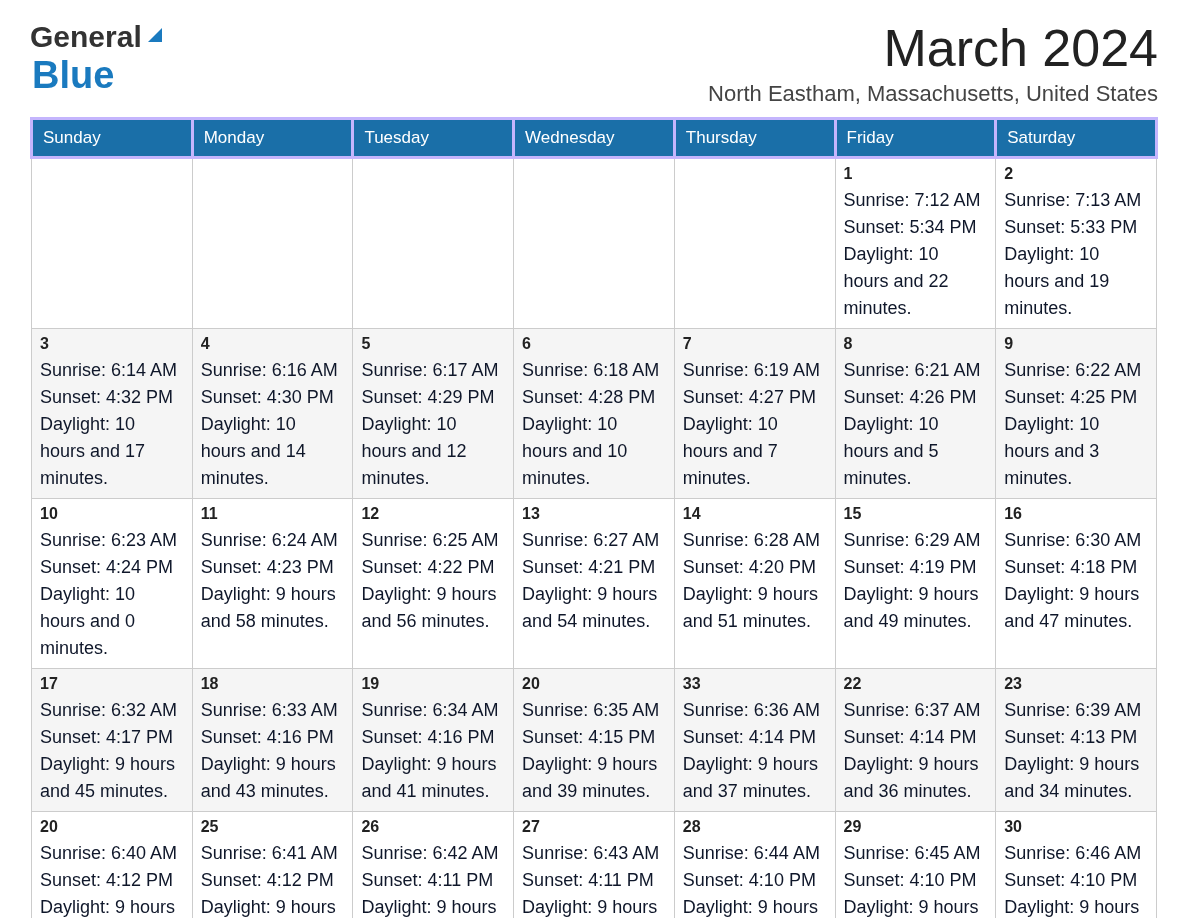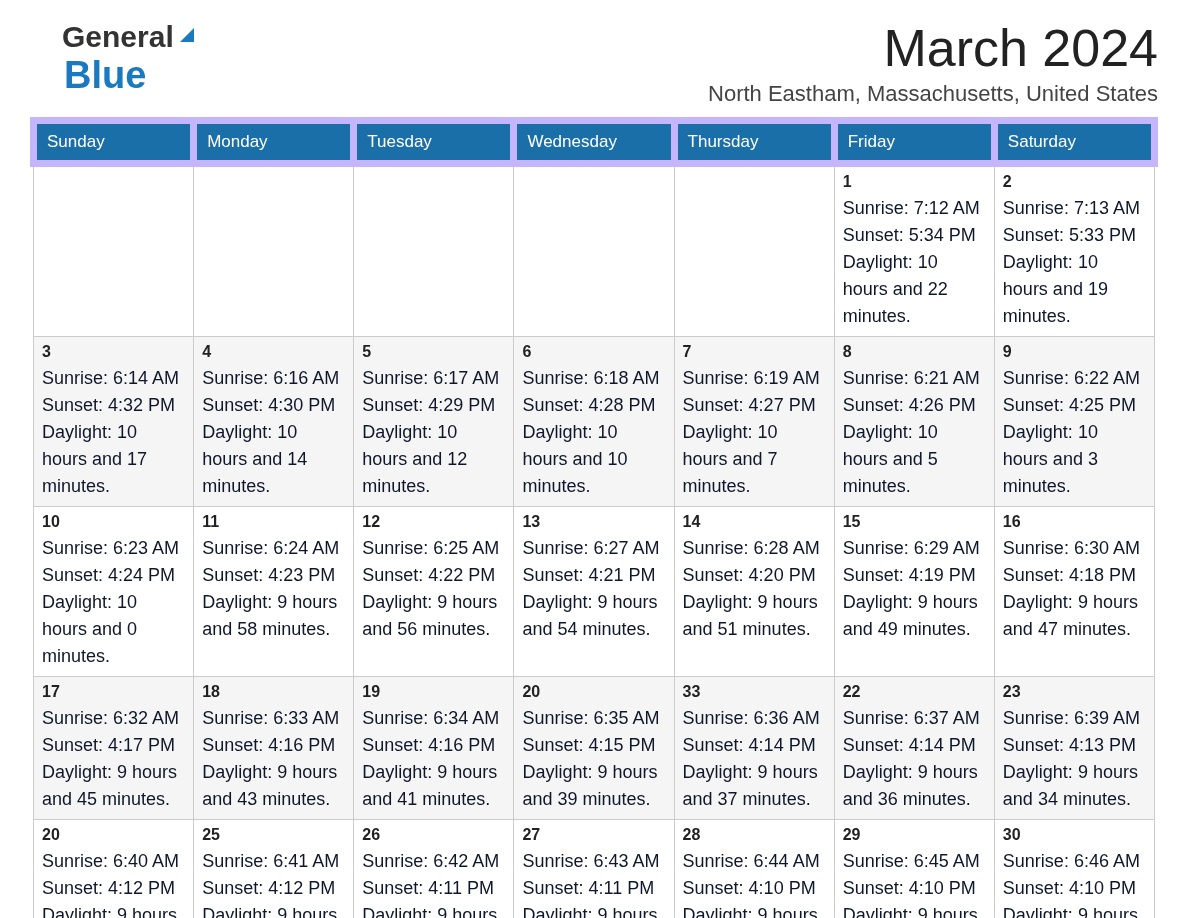--- a/index.html
+++ b/index.html
@@ -8,21 +8,20 @@
       background: #fff;
       width: 1188px;
       min-height: 918px;
       padding: 20px 30px;
     }
     .header {
       display: flex;
       justify-content: space-between;
       align-items: flex-start;
       margin-bottom: 10px;
-      margin-left: 32px;
     }
     .logo {
       display: flex;
       flex-direction: column;
       align-items: flex-start;
     }
     .title-block {
       text-align: right;
     }
     .month-title {
@@ -41,21 +40,21 @@
       border-collapse: collapse;
       margin-top: 10px;
     }
     .calendar th {
       background-color: #1a6fa8;
       color: #fff;
       font-size: 17px;
       font-weight: normal;
       padding: 8px 10px;
       text-align: left;
-      border: 7px solid #c4b5fd;
+      border: 3px solid #c4b5fd;
     }
     .calendar td {
       border: 1px solid #ccc;
       vertical-align: top;
       padding: 6px 8px;
       width: 14.28%;
       min-height: 100px;
     }
     .day-number {
       font-size: 16px;

